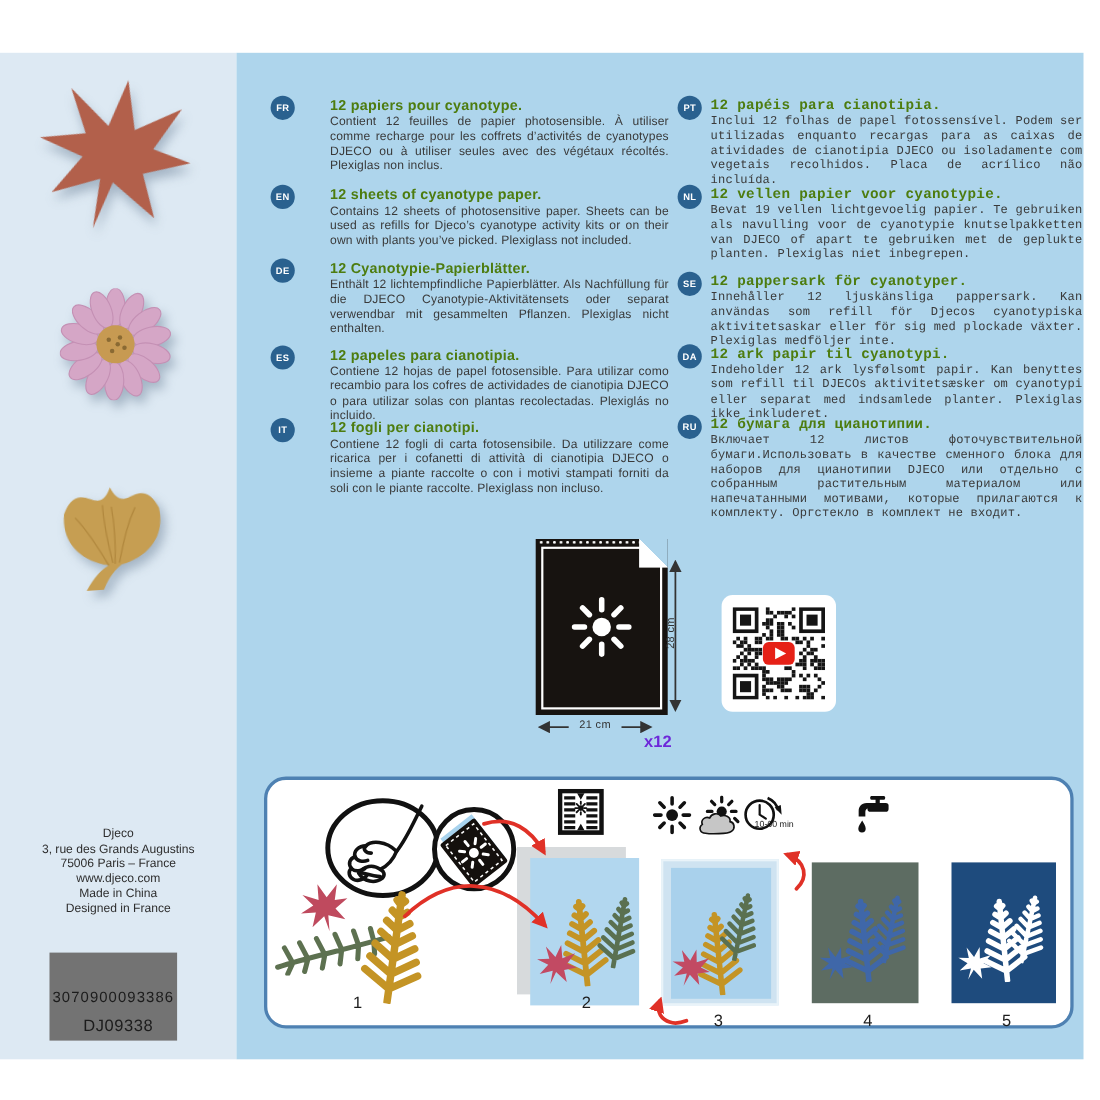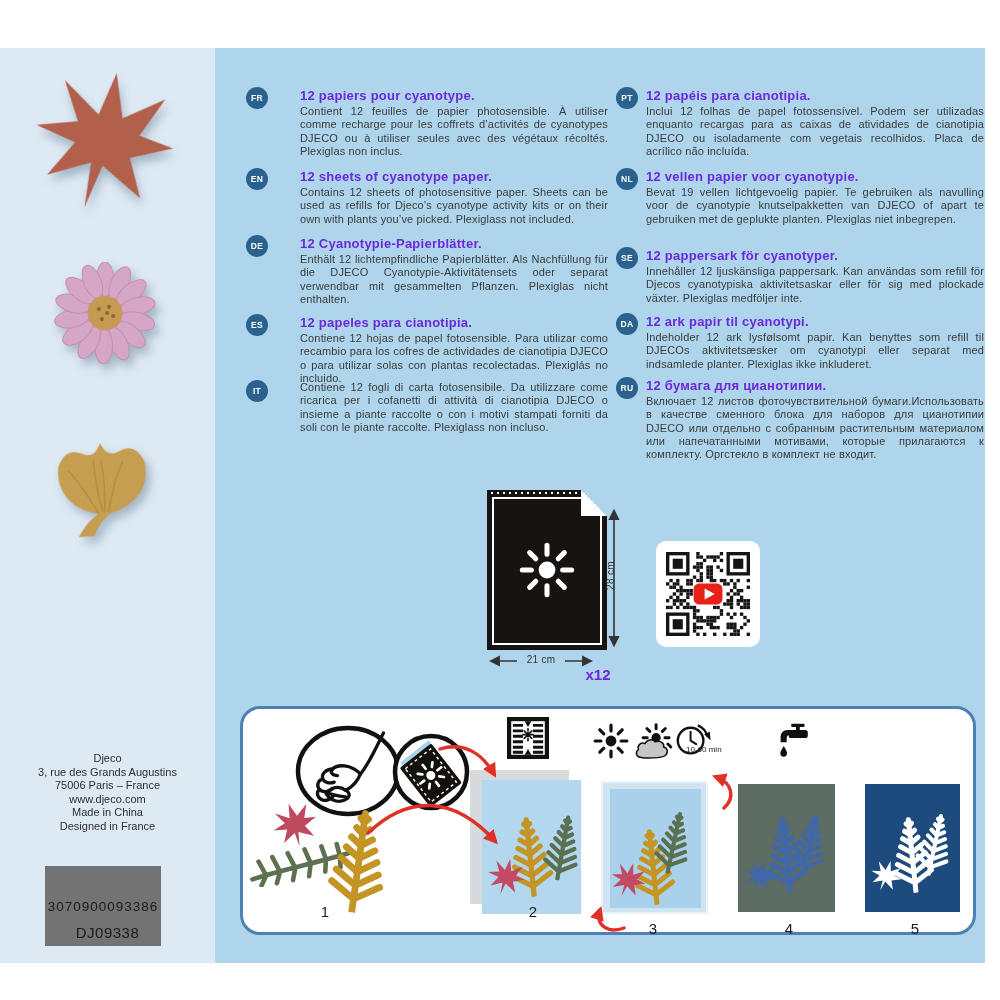--- a/index.html
+++ b/index.html
@@ -11,24 +11,24 @@
   #left-panel{left:0;top:48px;width:215px;height:915px;background:#dde9f3;}
   #main-panel{left:215px;top:48px;width:770px;height:915px;background:#aed5ec;}
 
   
   .lang-sec{display:flex;gap:8px;align-items:flex-start;}
   .lang-sec.colA{width:362px;gap:32px;}
   .lang-sec.colB{width:370px;}
   .badge{flex:0 0 auto;width:22px;height:22px;border-radius:50%;background:#2a618f;
          color:#fff;font-size:8.5px;font-weight:bold;display:flex;align-items:center;
          justify-content:center;letter-spacing:.3px;margin-top:-1px;}
-  .lang-title{font-size:13px;font-weight:bold;color:#6d28d9;letter-spacing:.25px;margin-bottom:2px;}
+  .lang-title{font-size:13px;font-weight:bold;color:#4d7c0f;letter-spacing:.25px;margin-bottom:2px;}
   .lang-body{font-size:11px;line-height:13.3px;color:#3a3a3a;text-align:justify;letter-spacing:.15px;}
   .colA .lang-text{width:330px;}
-  .colB .lang-text{width:338px;}
+  .colB .lang-text{width:338px;font-family:Liberation Mono, monospace;}
 
   
   .specimen{filter:drop-shadow(4px 6px 5px rgba(70,95,120,.38));}
   #address{left:0;top:752px;width:215px;text-align:center;font-size:11px;
            line-height:13.5px;color:#2e2e2e;}
   #barcode-box{left:45px;top:845px;width:116px;height:80px;background:#737373;
                display:flex;align-items:center;justify-content:center;margin-top:21px;}
   #barcode-number{font-size:13.5px;color:#1c1c1c;letter-spacing:1px;}
   #ref-code{left:0;top:924px;width:215px;text-align:center;font-size:15px;color:#1c1c1c;letter-spacing:.5px;}
 
@@ -204,20 +204,21 @@
 <div class="abs lang-sec colA" style="left:246px;top:315px">
   <span class="badge">ES</span>
   <div class="lang-text">
       <div class="lang-title">12 papeles para cianotipia.</div>
   <div class="lang-body">Contiene 12 hojas de papel fotosensible. Para utilizar como recambio para los cofres de actividades de cianotipia DJECO o para utilizar solas con plantas recolectadas. Plexiglás no incluido.</div>
     </div>
 </div>
 <div class="abs lang-sec colA" style="left:246px;top:381px">
   <span class="badge">IT</span>
   <div class="lang-text">
+      <div class="lang-title">12 fogli per cianotipi.</div>
   <div class="lang-body">Contiene 12 fogli di carta fotosensibile. Da utilizzare come ricarica per i cofanetti di attività di cianotipia DJECO o insieme a piante raccolte o con i motivi stampati forniti da soli con le piante raccolte. Plexiglass non incluso.</div>
     </div>
 </div>
 
 <div class="abs lang-sec colB" style="left:616px;top:88px">
   <span class="badge">PT</span>
   <div class="lang-text">
       <div class="lang-title">12 papéis para cianotipia.</div>
   <div class="lang-body">Inclui 12 folhas de papel fotossensível. Podem ser utilizadas enquanto recargas para as caixas de atividades de cianotipia DJECO ou isoladamente com vegetais recolhidos. Placa de acrílico não incluída.</div>
     </div>

